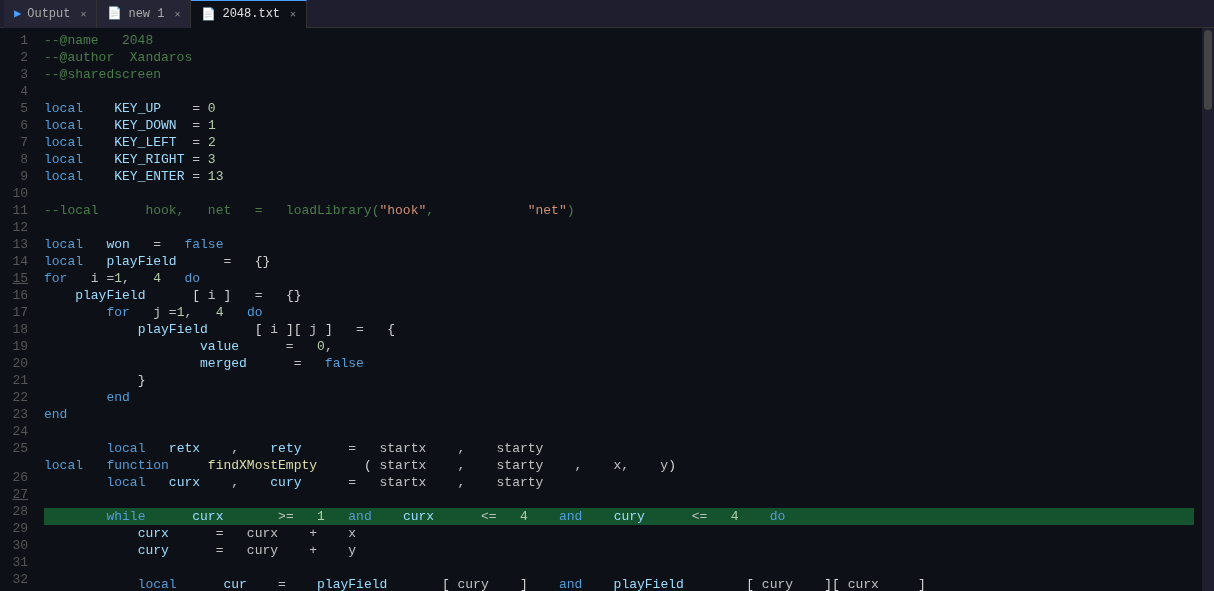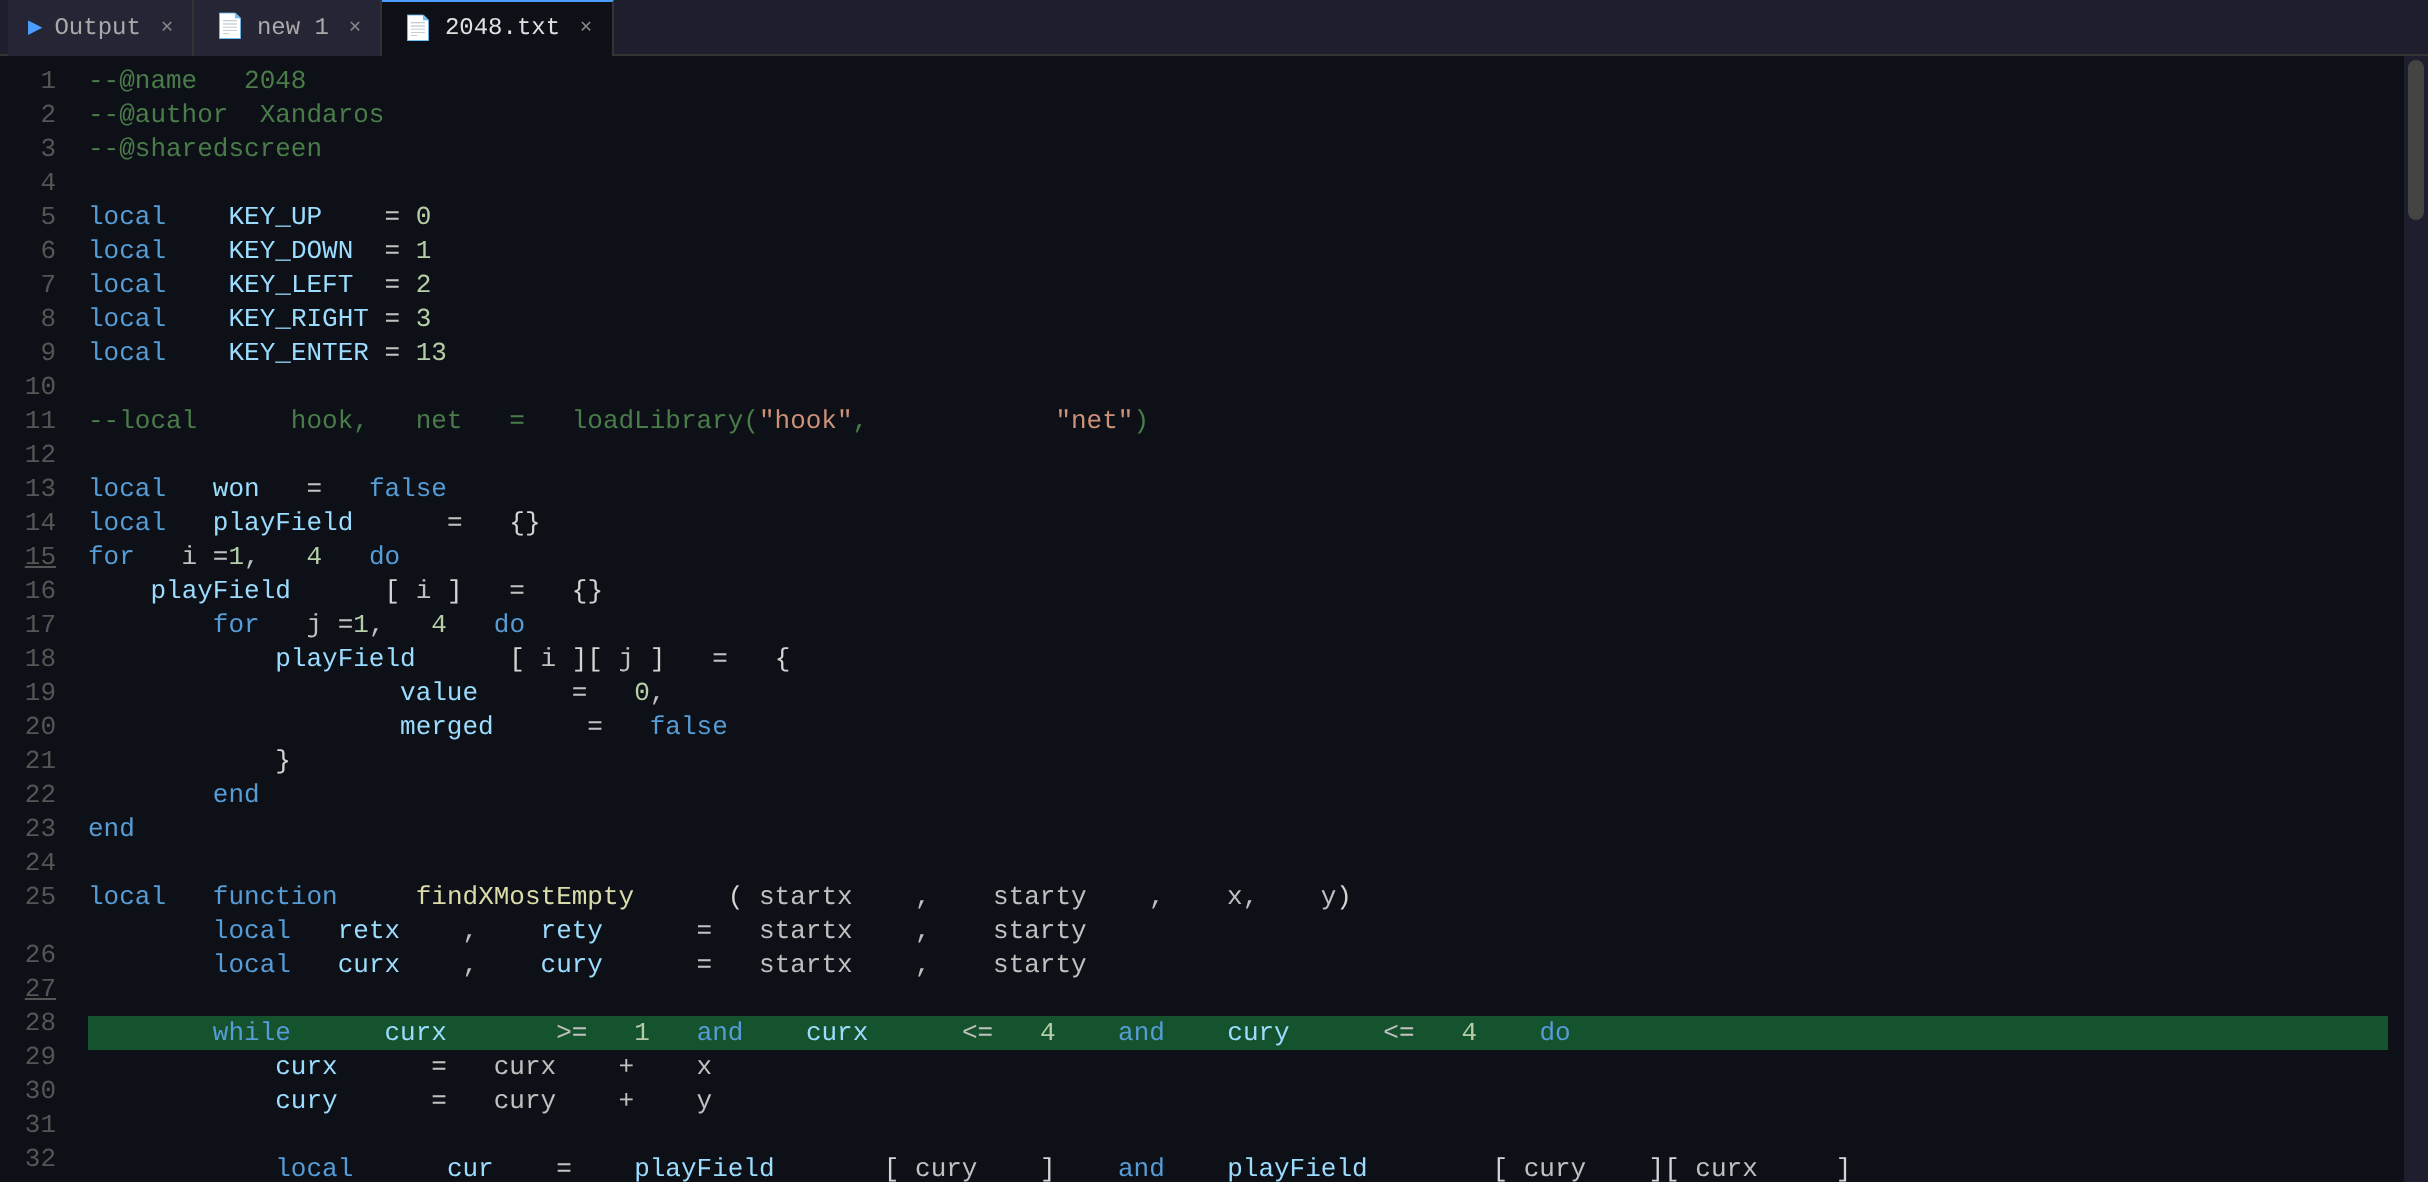--- a/index.html
+++ b/index.html
@@ -175,22 +175,22 @@
       <div class="code-line"><span class="kw">for</span>   i =<span class="num">1</span>,   <span class="num">4</span>   <span class="kw">do</span></div>
       <div class="code-line">    <span class="var">playField</span>      <span class="punc">[</span> i <span class="punc">]</span>   =   <span class="punc">{}</span></div>
       <div class="code-line">        <span class="kw">for</span>   j =<span class="num">1</span>,   <span class="num">4</span>   <span class="kw">do</span></div>
       <div class="code-line">            <span class="var">playField</span>      <span class="punc">[</span> i <span class="punc">][</span> j <span class="punc">]</span>   =   <span class="punc">{</span></div>
       <div class="code-line">                    <span class="var">value</span>      =   <span class="num">0</span>,</div>
       <div class="code-line">                    <span class="var">merged</span>      =   <span class="kw">false</span></div>
       <div class="code-line">            <span class="punc">}</span></div>
       <div class="code-line">        <span class="kw">end</span></div>
       <div class="code-line"><span class="kw">end</span></div>
       <div class="code-line">&nbsp;</div>
+      <div class="code-line">        <span class="kw">local</span>   <span class="var">retx</span>    ,    <span class="var">rety</span>      =   startx    ,    starty</div>
       <div class="code-line"><span class="kw">local</span>   <span class="kw">function</span>     <span class="fn">findXMostEmpty</span>      <span class="punc">(</span> startx    ,    starty    ,    x,    y<span class="punc">)</span></div>
-      <div class="code-line">        <span class="kw">local</span>   <span class="var">retx</span>    ,    <span class="var">rety</span>      =   startx    ,    starty</div>
       <div class="code-line">        <span class="kw">local</span>   <span class="var">curx</span>    ,    <span class="var">cury</span>      =   startx    ,    starty</div>
       <div class="code-line">&nbsp;</div>
       <div class="code-line highlighted">        <span class="kw">while</span>      <span class="var">curx</span>       &gt;=   <span class="num">1</span>   <span class="kw">and</span>    <span class="var">curx</span>      &lt;=   <span class="num">4</span>    <span class="kw">and</span>    <span class="var">cury</span>      &lt;=   <span class="num">4</span>    <span class="kw">do</span></div>
       <div class="code-line">            <span class="var">curx</span>      =   curx    +    x</div>
       <div class="code-line">            <span class="var">cury</span>      =   cury    +    y</div>
       <div class="code-line">&nbsp;</div>
       <div class="code-line">            <span class="kw">local</span>      <span class="var">cur</span>    =    <span class="var">playField</span>       <span class="punc">[</span> cury    <span class="punc">]</span>    <span class="kw">and</span>    <span class="var">playField</span>        <span class="punc">[</span> cury    <span class="punc">][</span> curx     <span class="punc">]</span></div>
     </div>
   <div class="scrollbar-v">
     <div class="scrollbar-thumb"></div>

